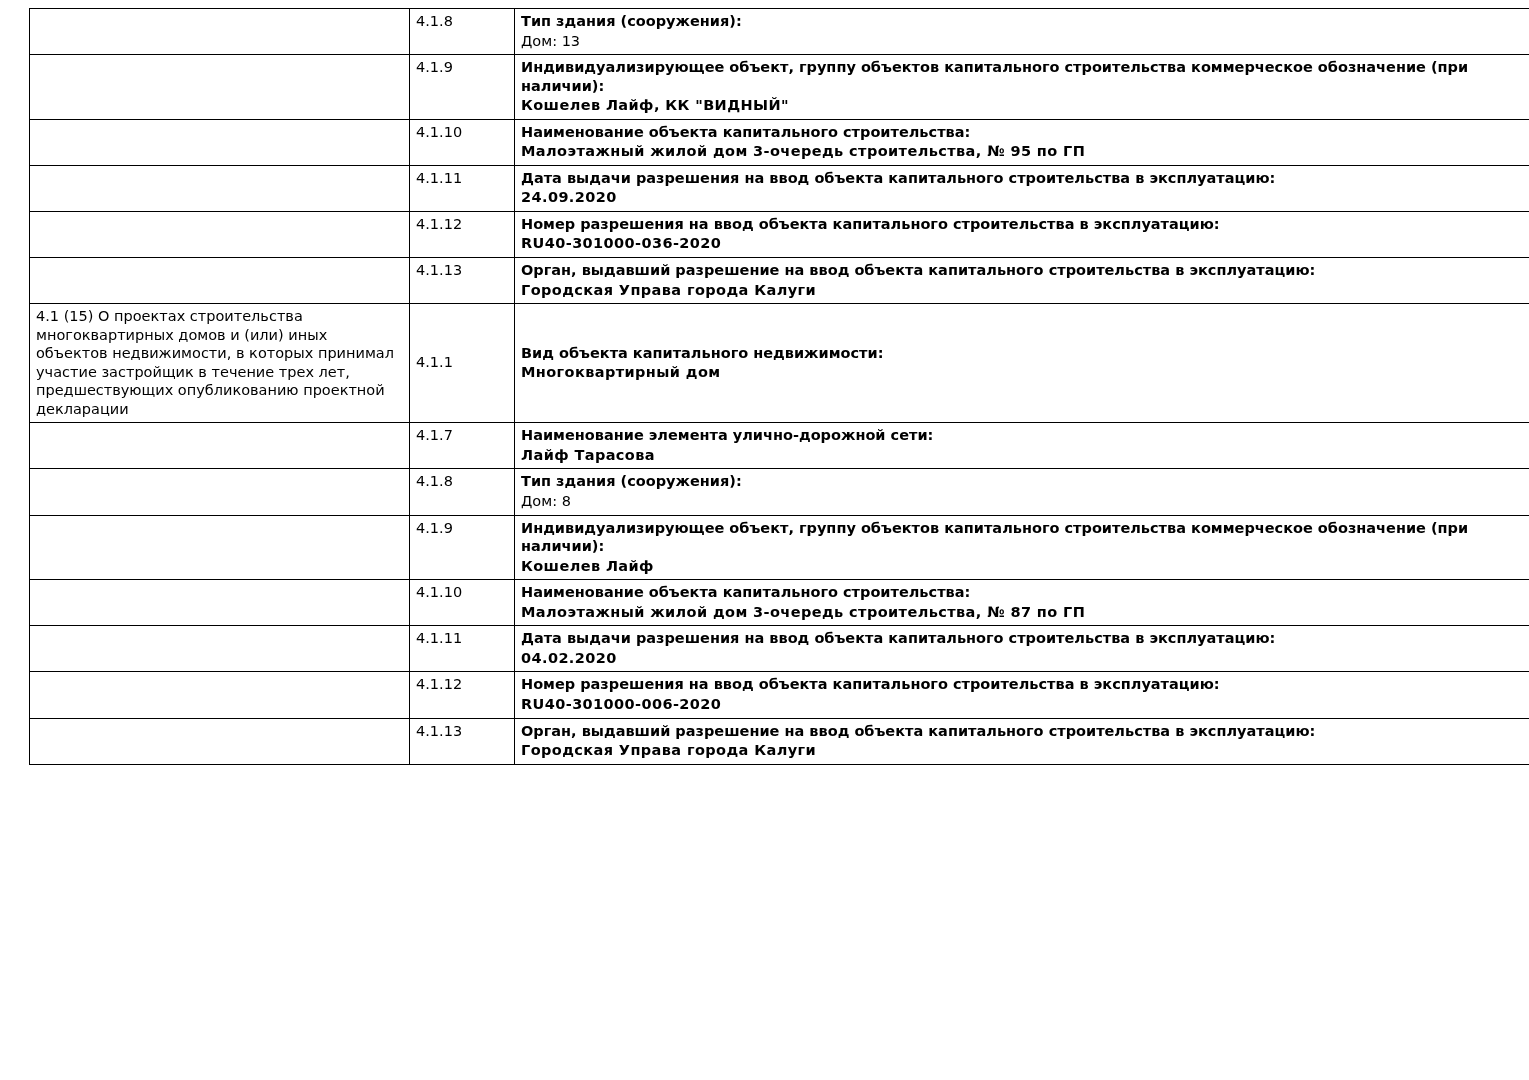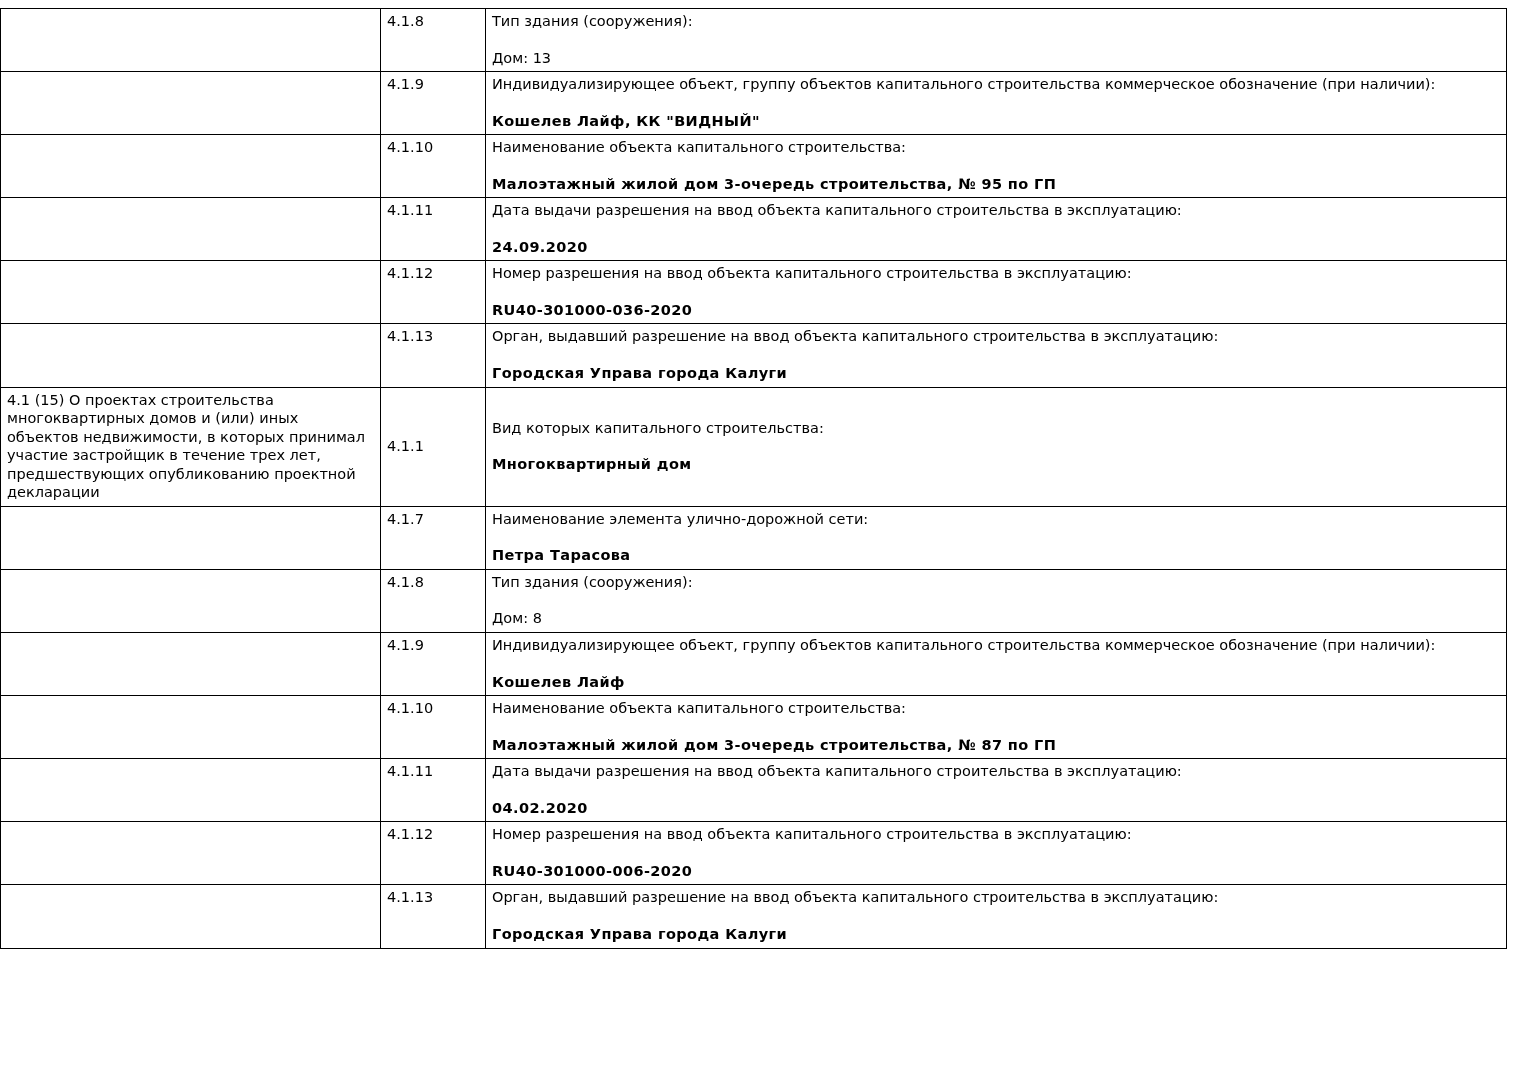--- a/index.html
+++ b/index.html
@@ -11,21 +11,21 @@
     width: 1529px;
     min-height: 1080px;
     font-family: "DejaVu Sans", sans-serif;
     color: #000000;
   }
   .page {
     width: 1416px;
     min-height: 1080px;
     position: relative;
     box-sizing: border-box;
-    padding: 8px 10px 0 0;
+    padding: 8px 10px 0 29px;
   }
   table.decl {
     border-collapse: collapse;
     table-layout: fixed;
     width: 1506px;
     margin: 0;
   }
   table.decl td {
     border: 1px solid #000000;
     vertical-align: top;
@@ -44,29 +44,29 @@
   }
   td.num-cell {
     font-size: 14.5px;
     vertical-align: middle;
     padding-left: 6px;
   }
   td.body-cell {
     padding-top: 3px;
   }
   .lbl {
-    font-weight: normal;
+    font-weight: bold;
     display: block;
     white-space: normal;
   }
   .val {
     font-weight: bold;
     letter-spacing: 0.4px;
     display: block;
-    margin-top: 18px;
+    margin-top: 1px;
   }
   .val.plain {
     font-weight: normal;
     letter-spacing: 0;
   }
   .empty-cell { height: 26px; }
   tr.tall-row td.body-cell { vertical-align: middle; }
   tr.tall-row td.num-cell { vertical-align: middle; }
 </style>
 </head>
@@ -137,32 +137,32 @@
           <td class="num-cell">4.1.13</td>
           <td class="body-cell">
             <span class="lbl">Орган, выдавший разрешение на ввод объекта капитального строительства в эксплуатацию:</span>
             <span class="val">Городская Управа города Калуги</span>
           </td>
         </tr>
         <tr class="tall-row">
           <td class="section-cell">4.1 (15) О проектах строительства многоквартирных домов и (или) иных объектов недвижимости, в которых принимал участие застройщик в течение трех лет, предшествующих опубликованию проектной декларации</td>
           <td class="num-cell">4.1.1</td>
           <td class="body-cell">
-            <span class="lbl">Вид которых капитального строительства:</span>
+            <span class="lbl">Вид объекта капитального недвижимости:</span>
             <span class="val">Многоквартирный дом</span>
           </td>
         </tr>
         <tr>
           <td class="section-cell">
             <div class="empty-cell"></div>
           </td>
           <td class="num-cell">4.1.7</td>
           <td class="body-cell">
             <span class="lbl">Наименование элемента улично-дорожной сети:</span>
-            <span class="val">Петра Тарасова</span>
+            <span class="val">Лайф Тарасова</span>
           </td>
         </tr>
         <tr>
           <td class="section-cell">
             <div class="empty-cell"></div>
           </td>
           <td class="num-cell">4.1.8</td>
           <td class="body-cell">
             <span class="lbl">Тип здания (сооружения):</span>
             <span class="val plain">Дом: 8</span>

